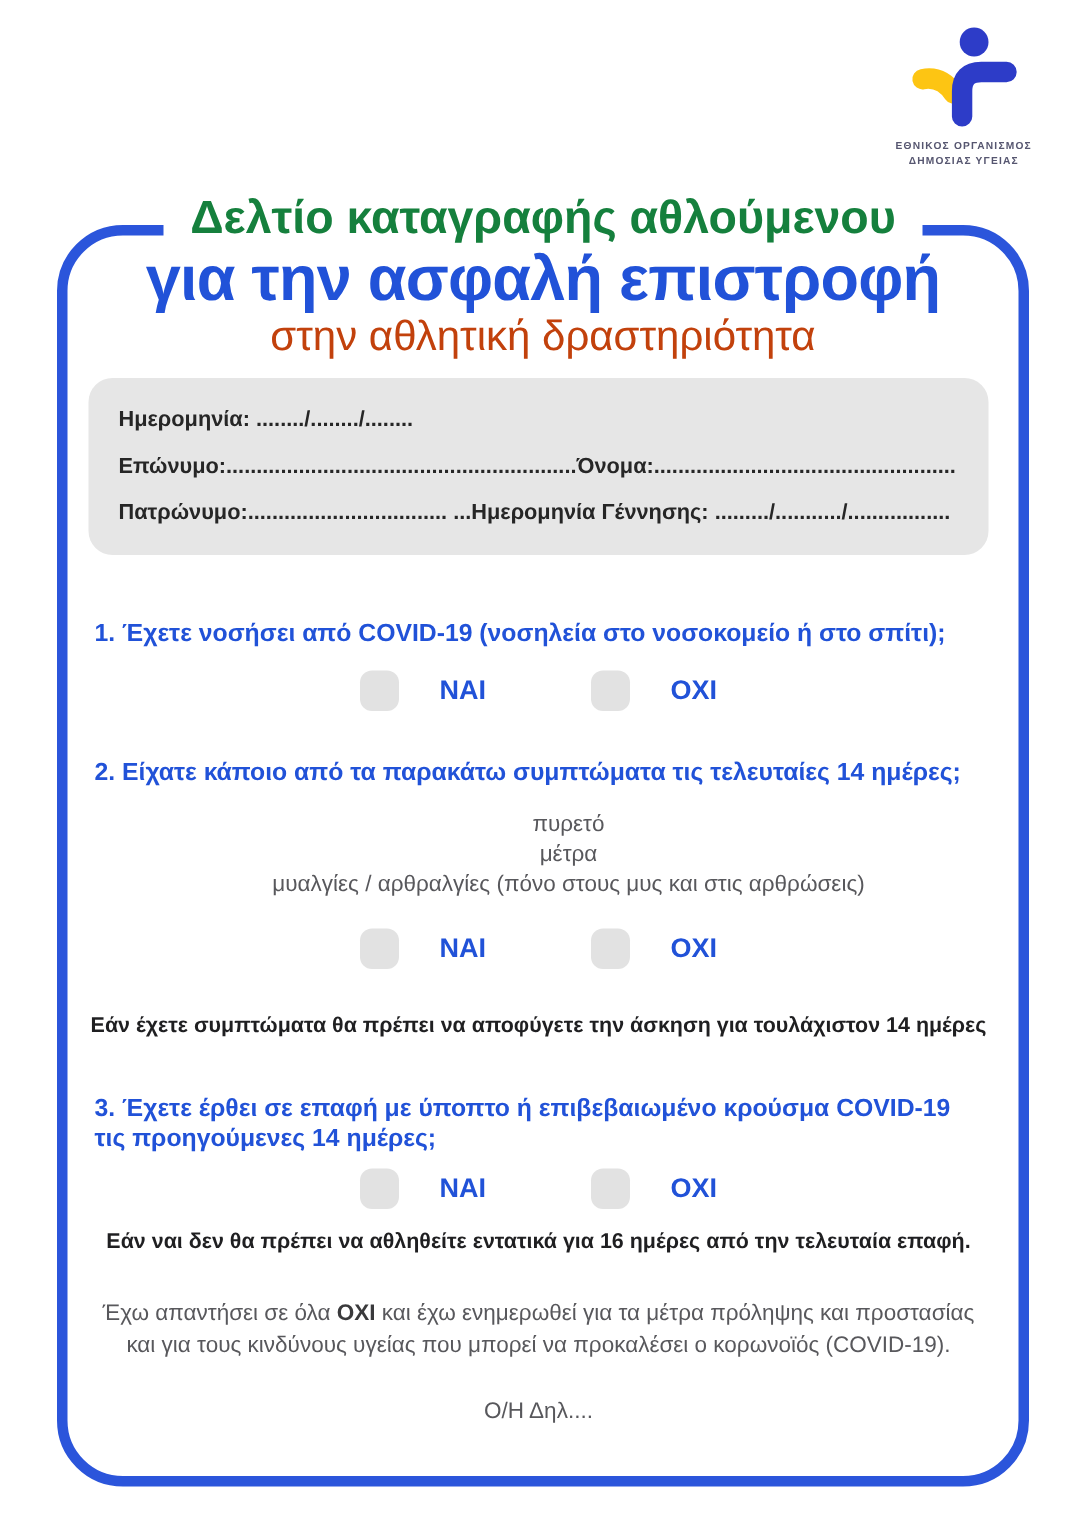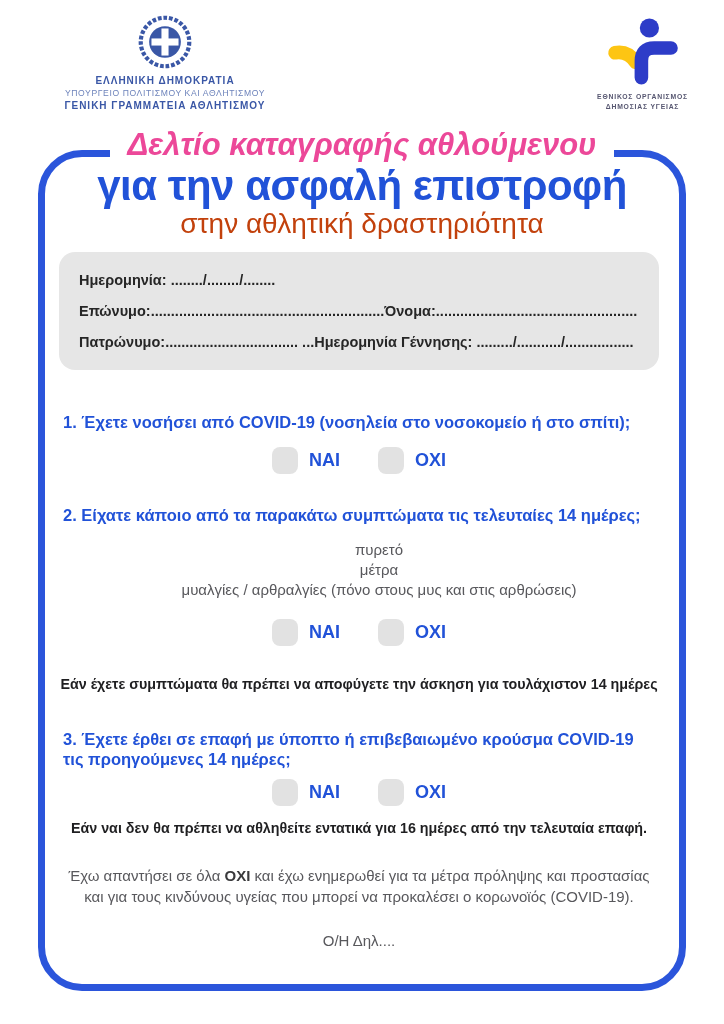--- a/index.html
+++ b/index.html
@@ -40,21 +40,21 @@
     background: transparent;
   }
 
   
   .title-block {
     position: absolute; left: 0; top: 127px; width: 724px;
     text-align: center; z-index: 2;
   }
   .title-line1 {
     display: inline-block; background: #ffffff; padding: 0 18px;
-    color: #ec4899; font-weight: bold; font-size: 31px; line-height: 36px; font-style: italic;
+    color: #15803d; font-weight: bold; font-size: 31px; line-height: 36px;
   }
   .title-line2 {
     color: #2152d8; font-weight: bold; font-size: 42px; line-height: 45px; letter-spacing: -0.5px;
   }
   .title-line3 {
     color: #c2410c; font-weight: normal; font-size: 28px; line-height: 31px;
   }
 
   
   .content { position: absolute; left: 45px; top: 157px; width: 628px; }
@@ -71,21 +71,21 @@
 
   .question {
     color: #2152d8; font-weight: bold; font-size: 16.5px; line-height: 20px;
     padding: 0 20px 0 18px; text-align: left;
   }
   .q1 { margin-top: 42px; }
   .q2 { margin-top: 31px; }
   .q3 { margin-top: 36px; }
 
   .choice-row {
-    display: flex; justify-content: center; align-items: center; gap: 11px; text-align: center;
+    display: flex; justify-content: center; align-items: center; gap: 27px; text-align: center;
   }
   .choice-row .gap { width: 16px; }
   .cr1 { margin-top: 15px; }
   .cr2 { margin-top: 19px; }
   .cr3 { margin-top: 10px; }
   .checkbox {
     width: 26px; height: 27px; background: #e2e2e2; border-radius: 8px;
     display: inline-block; cursor: pointer;
   }
   .choice-label {
@@ -112,33 +112,20 @@
   .declarant {
     margin-top: 25px; text-align: center;
     color: #58585c; font-size: 15px;
   }
 </style>
 </head>
 <body>
 
 <div class="page">
 
-  <div class="header-left">
-    <span class="emblem-svg">
-      <svg viewBox="0 0 60 60" width="56" height="56">
-        <circle cx="30" cy="30" r="26" fill="none" stroke="#3a57a6" stroke-width="4.5" stroke-dasharray="4 2"></circle>
-        <circle cx="30" cy="30" r="17" fill="#3a57a6"></circle>
-        <rect x="26.2" y="15.5" width="7.6" height="29" fill="#ffffff"></rect>
-        <rect x="15.5" y="26.2" width="29" height="7.6" fill="#ffffff"></rect>
-      </svg>
-    </span>
-    <div class="ministry-line1">ΕΛΛΗΝΙΚΗ ΔΗΜΟΚΡΑΤΙΑ</div>
-    <div class="ministry-line2">ΥΠΟΥΡΓΕΙΟ ΠΟΛΙΤΙΣΜΟΥ ΚΑΙ ΑΘΛΗΤΙΣΜΟΥ</div>
-    <div class="ministry-line3">ΓΕΝΙΚΗ ΓΡΑΜΜΑΤΕΙΑ ΑΘΛΗΤΙΣΜΟΥ</div>
-  </div>
 
   <div class="header-right">
     <span class="eody-svg">
       <svg viewBox="0 0 100 90" width="84" height="72">
         <circle cx="58" cy="15" r="12" fill="#2d3cc8"></circle>
         <path d="M15 46 Q31 43 41 58" stroke="#fdc513" stroke-width="17" fill="none" stroke-linecap="round"></path>
         <path d="M48 77 L48 56 Q48 40 64 40 L85 40" stroke="#2d3cc8" stroke-width="17" fill="none" stroke-linecap="round" stroke-linejoin="round"></path>
       </svg>
     </span>
     <div class="eody-text">ΕΘΝΙΚΟΣ ΟΡΓΑΝΙΣΜΟΣ</div>

